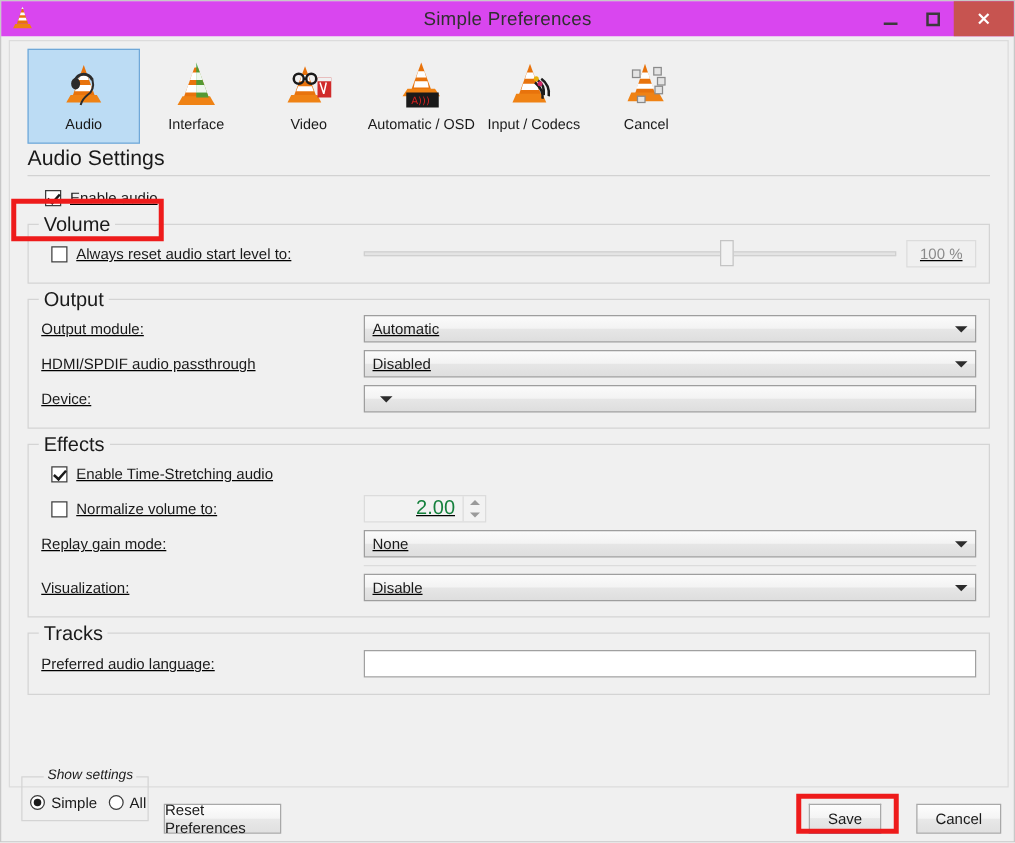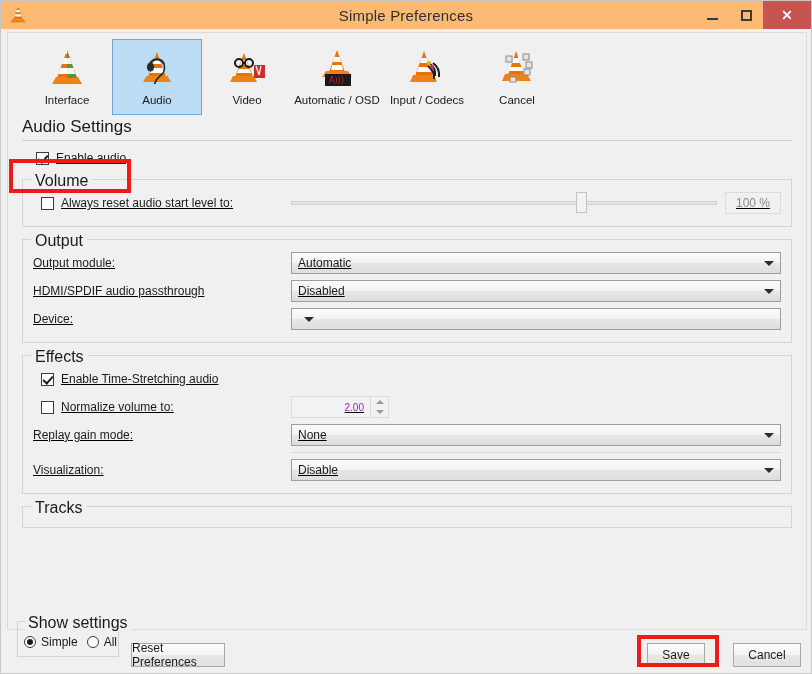--- a/index.html
+++ b/index.html
@@ -19,21 +19,21 @@
     width: 812px; height: 674px;
     background: #f0f0f0;
     box-sizing: border-box;
     border: 1px solid #c8c8c8;
   }
 
   
   .titlebar {
     position: relative;
     height: 28px;
-    background: #fdba74;
+    background: #d946ef;
     display: flex;
     align-items: center;
   }
   .title-icon {
     width: 26px; height: 26px;
     margin-left: 4px;
     position: relative;
     flex: 0 0 auto;
   }
   .title-text {
@@ -301,22 +301,22 @@
     background: #f2f2f2;
     box-sizing: border-box;
     flex: 0 0 auto;
   }
   .spin-val {
     flex: 1 1 auto;
     display: flex;
     align-items: center;
     justify-content: flex-end;
     padding-right: 6px;
-    font-size: 10px;
-    color: #a21caf;
+    font-size: 16px;
+    color: #15803d;
   }
   .spin-btns {
     width: 17px;
     border-left: 1px solid #dcdcdc;
     display: flex;
     flex-direction: column;
   }
   .spin-btns div {
     flex: 1 1 50%;
     display: flex;
@@ -360,26 +360,27 @@
   }
   .show-settings {
     position: absolute;
     left: 10px; top: 4px;
     width: 102px; height: 36px;
     border: 1px solid #d4d4d4;
     box-sizing: border-box;
   }
   .show-settings .group-title {
     position: absolute;
-    top: -8px; left: 7px;
+    top: -8px; left: 17px;
     background: #f0f0f0;
     padding: 0 3px;
-    font-size: 16px;
+    font-size: 11px;
     color: #1a1a1a;
     white-space: nowrap;
+    font-style: italic;
   }
   .radios {
     display: flex;
     align-items: center;
     height: 100%;
     padding-left: 6px;
     padding-top: 6px;
     box-sizing: border-box;
   }
   .radio {
@@ -452,49 +453,49 @@
           <path d="M2.2 2.2 L9.8 9.8 M9.8 2.2 L2.2 9.8" stroke="#ffffff" stroke-width="1.8" fill="none"></path>
         </svg>
       </div>
     </div>
   </div>
 
   <div class="content-frame">
 
     <div class="toolbar">
 
+      <div class="tool-item selected">
+        <div class="tool-icon">
+          <svg viewBox="0 0 48 48" width="48" height="48">
+            <polygon points="24,8 33,33 15,33" fill="#e8730c"></polygon>
+            <polygon points="21.5,15 26.5,15 28,20 20,20" fill="#ffffff"></polygon>
+            <polygon points="18.5,24 29.5,24 31,29 17,29" fill="#ffffff"></polygon>
+            <polygon points="10,38 38,38 34.5,32 13.5,32" fill="#ef8214"></polygon>
+            <path d="M17 20 A8 9 0 0 1 31 20" stroke="#2b2b2b" stroke-width="2.4" fill="none"></path>
+            <ellipse cx="17.5" cy="23" rx="3.6" ry="4.6" fill="#2b2b2b"></ellipse>
+            <path d="M31 20 Q33 28 27 32 Q23 35 21.5 40" stroke="#2b2b2b" stroke-width="1.6" fill="none"></path>
+          </svg>
+        </div>
+        <div class="tool-label">Audio</div>
+      </div>
+
       <div class="tool-item">
         <div class="tool-icon">
           <svg viewBox="0 0 48 48" width="48" height="48">
             <polygon points="24,6 34,34 14,34" fill="#e8730c"></polygon>
             <polygon points="21,14 27,14 29,20 19,20" fill="#ffffff"></polygon>
             <polygon points="17.5,24 30.5,24 32.5,30 15.5,30" fill="#ffffff"></polygon>
             <polygon points="24,5 26,10 22,10" fill="#f2f2f2"></polygon>
             <polygon points="9,40 39,40 35,33 13,33" fill="#ef8214"></polygon>
             <polygon points="24,6 34,34 24,34" fill="#3aa03a" opacity="0.85"></polygon>
             <polygon points="27,14 29,20 24,20 24,14" fill="#ffffff" opacity="0.9"></polygon>
             <polygon points="30.5,24 32.5,30 24,30 24,24" fill="#ffffff" opacity="0.9"></polygon>
           </svg>
         </div>
         <div class="tool-label">Interface</div>
-      </div>
-
-      <div class="tool-item selected">
-        <div class="tool-icon">
-          <svg viewBox="0 0 48 48" width="48" height="48">
-            <polygon points="24,8 33,33 15,33" fill="#e8730c"></polygon>
-            <polygon points="21.5,15 26.5,15 28,20 20,20" fill="#ffffff"></polygon>
-            <polygon points="18.5,24 29.5,24 31,29 17,29" fill="#ffffff"></polygon>
-            <polygon points="10,38 38,38 34.5,32 13.5,32" fill="#ef8214"></polygon>
-            <path d="M17 20 A8 9 0 0 1 31 20" stroke="#2b2b2b" stroke-width="2.4" fill="none"></path>
-            <ellipse cx="17.5" cy="23" rx="3.6" ry="4.6" fill="#2b2b2b"></ellipse>
-            <path d="M31 20 Q33 28 27 32 Q23 35 21.5 40" stroke="#2b2b2b" stroke-width="1.6" fill="none"></path>
-          </svg>
-        </div>
-        <div class="tool-label">Audio</div>
       </div>
 
       <div class="tool-item">
         <div class="tool-icon">
           <svg viewBox="0 0 48 48" width="48" height="48">
             <polygon points="21,9 30,33 12,33" fill="#e8730c"></polygon>
             <polygon points="18.5,16 23.5,16 25,21 17,21" fill="#ffffff"></polygon>
             <polygon points="15.5,25 26.5,25 28,29 14,29" fill="#ffffff"></polygon>
             <polygon points="7,38 34,38 31,32 10,32" fill="#ef8214"></polygon>
             <rect x="31" y="18" width="11" height="16" fill="#d02b2b"></rect>
@@ -651,20 +652,24 @@
           <div class="combo">
             <span class="combo-text">Disable</span>
             <span class="arrow"></span>
           </div>
         </div>
       </div>
 
       <div class="group">
         <div class="group-title">Tracks</div>
 
+        <div class="row" style="height:28px;">
+          <div class="row-label">Preferred audio language:</div>
+          <input class="textinput" type="text" value="" style="">
+        </div>
 
       </div>
 
     </div>
   </div>
 
   <div class="bottom-bar">
 
     <div class="show-settings">
       <div class="group-title">Show settings</div>

